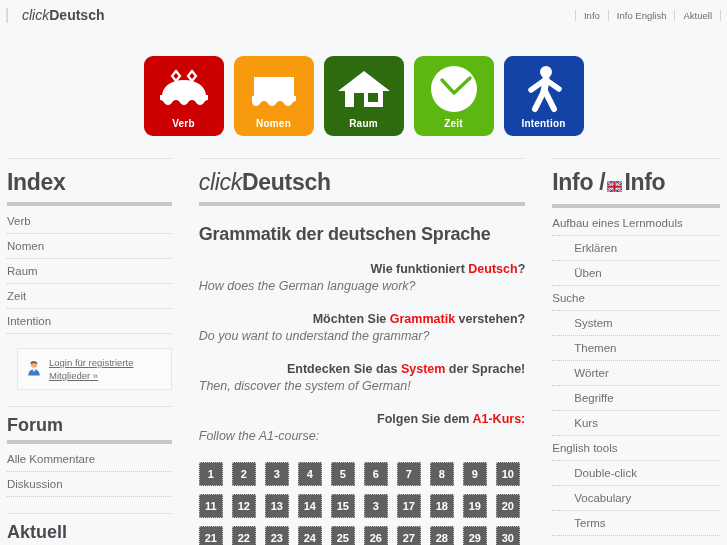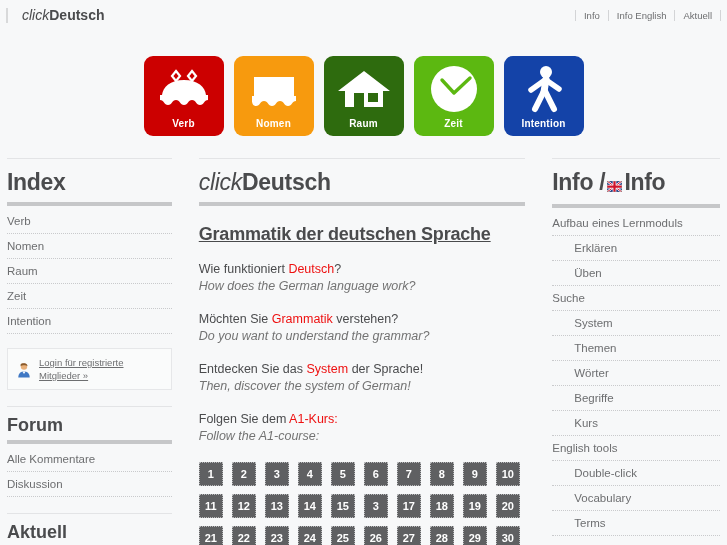--- a/index.html
+++ b/index.html
@@ -114,21 +114,22 @@
   }
   .linklist li.sub { padding-left: 22px; }
 
   .loginbox {
     margin-top: 14px;
     border: 1px solid #e6e7e9;
     background: #fafbfb;
     padding: 7px 8px;
     display: flex;
     gap: 7px;
-    align-items: flex-end;
+    align-items: center;
+    margin-left: 10px;
   }
   .loginbox .avatar { flex: 0 0 16px; margin-top: 1px; }
   .loginbox .ltext {
     font-size: 9.5px;
     color: #6d6e70;
     text-decoration: underline;
     line-height: 13px;
   }
 
   .blockgap { margin-top: 16px; }
@@ -141,28 +142,28 @@
   }
   .rule-sm { height: 4px; background: #c6c7c9; margin-top: 6px; }
 
   
   #mid-h1 {
     font-size: 18px;
     font-weight: bold;
     color: #4a4b4d;
     margin-top: 18px;
     letter-spacing: -.2px;
-    text-decoration: underline;
   }
   .qa { margin-top: 16px; }
   .qa .de {
     font-size: 12.5px;
-    font-weight: normal;
+    font-weight: bold;
     color: #4a4b4d;
     line-height: 16px;
+    text-align: right;
   }
   .qa .de .hl { color: #ee1111; }
   .qa .en {
     font-size: 12.5px;
     font-style: italic;
     color: #737373;
     line-height: 17px;
     margin-top: 1px;
   }
 

